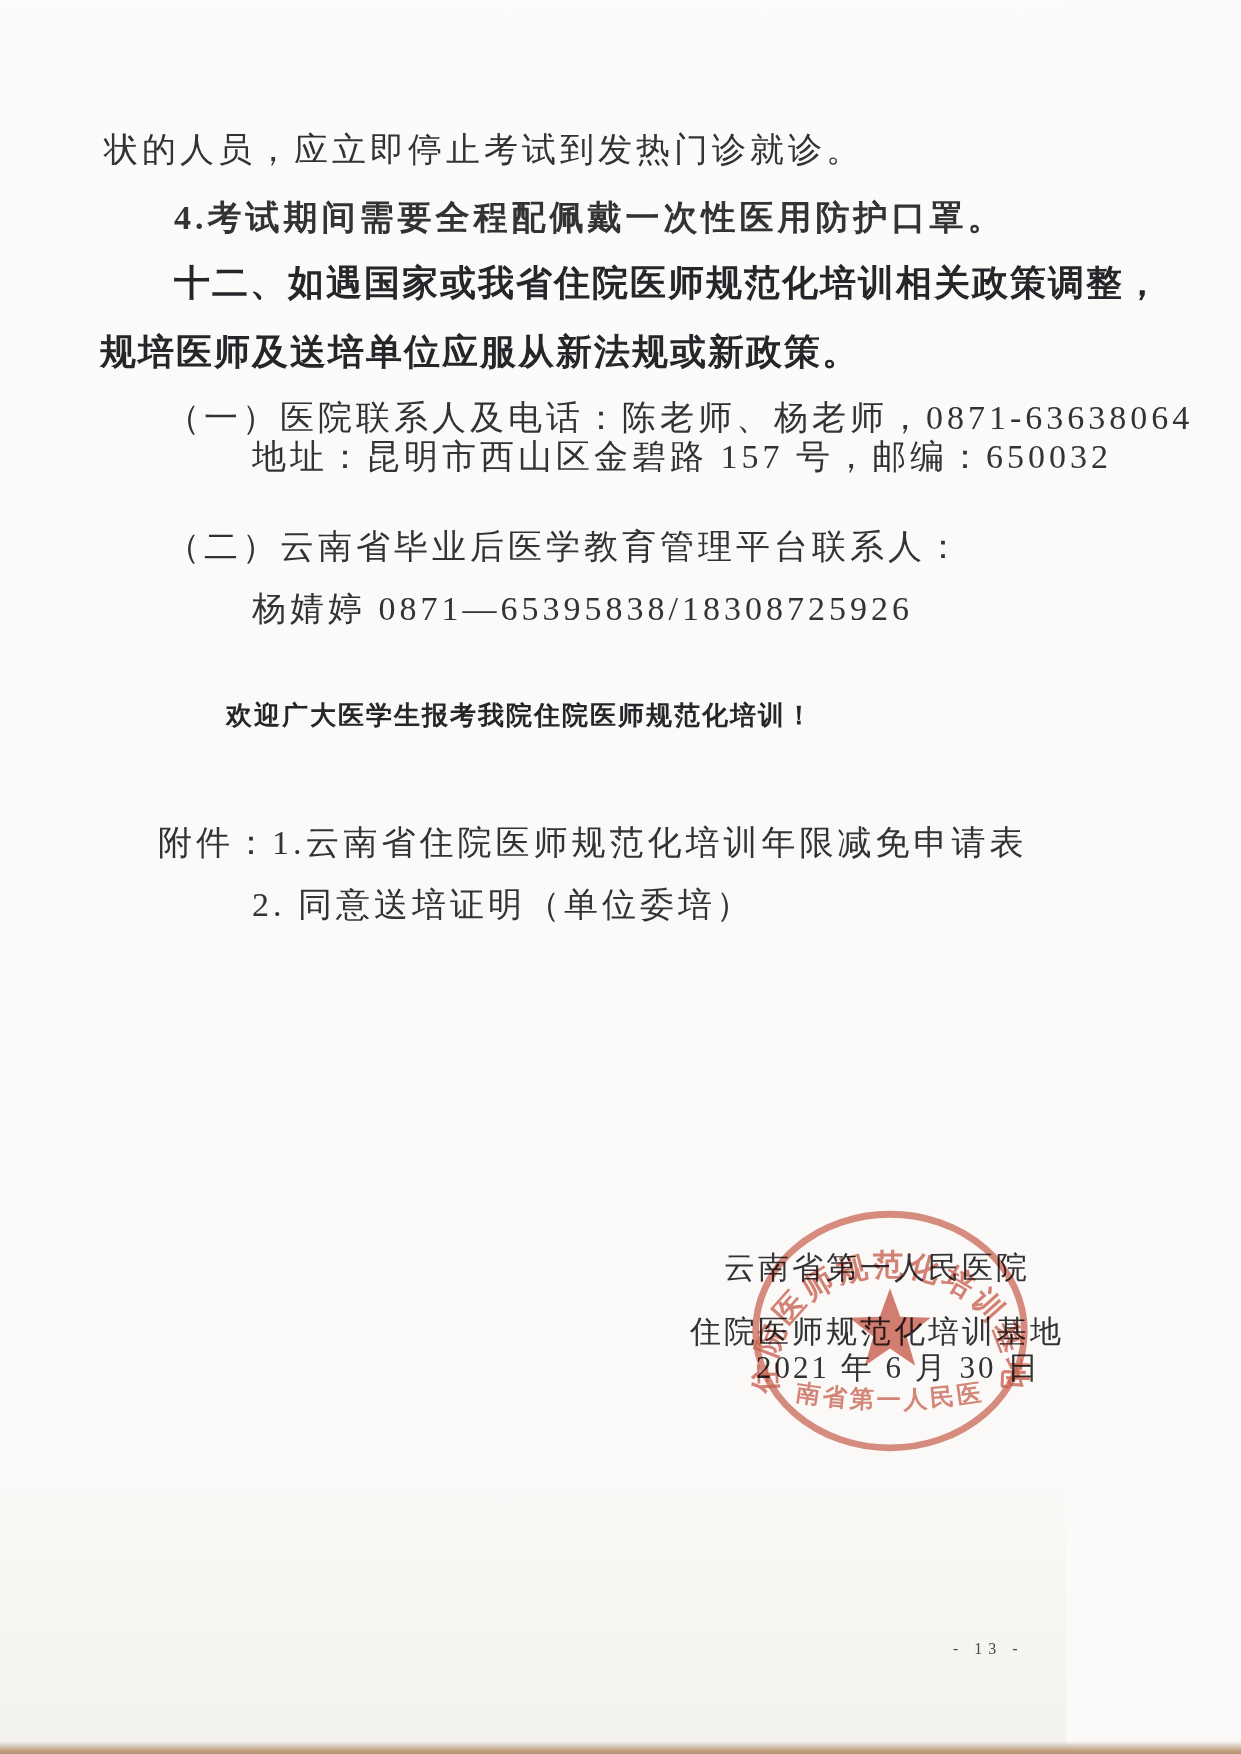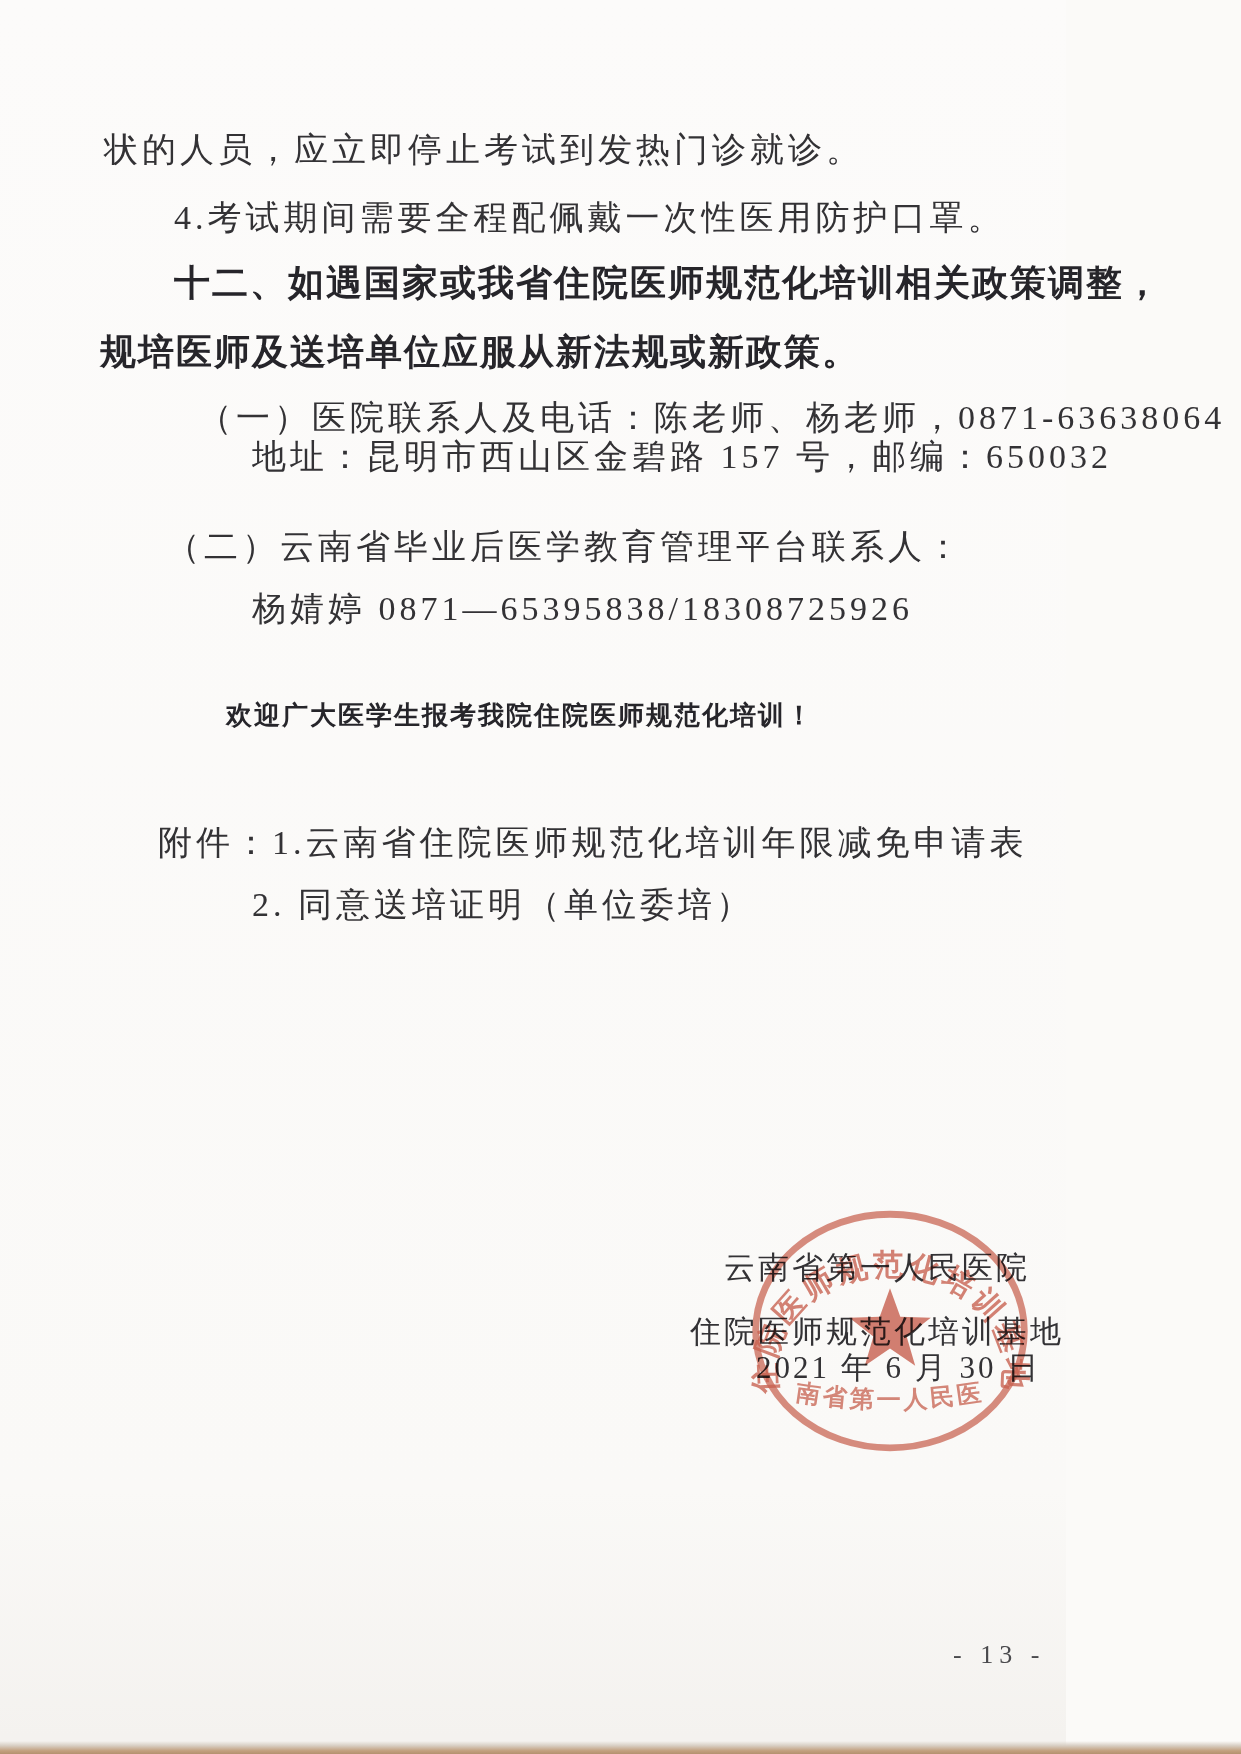--- a/index.html
+++ b/index.html
@@ -33,21 +33,21 @@
     position: absolute;
     white-space: nowrap;
     font-size: 31px;
     color: #333235;
     letter-spacing: 3px;
     line-height: 1;
   }
   .pagenum {
     position: absolute;
     top: 1640px; left: 953px;
-    font-size: 26px;
+    font-size: 16px;
     color: #4a4a4d;
     letter-spacing: 6px;
   }
   .seal {
     position: absolute;
     left: 744px; top: 1206px;
     width: 292px; height: 254px;
     mix-blend-mode: multiply;
     opacity: 0.9;
   }
@@ -58,27 +58,27 @@
     background: linear-gradient(180deg, rgba(210,200,190,0.0) 0%, #d8cfc4 35%, #c2a07f 75%, #b4916f 100%);
   }
 </style>
 </head>
 <body>
 
 <div class="page">
 
   <div class="ln" style="top:133px; left:104px;">状的人员，应立即停止考试到发热门诊就诊。</div>
 
-  <div class="ln" style="top:201px; left:174px;">4.考试期间需要全程配佩戴一次性医用防护口罩。</div>
+  <div class="ln" style="top:201px; left:174px;font-weight:bold;">4.考试期间需要全程配佩戴一次性医用防护口罩。</div>
 
   <div class="ln bold" style="top:268px; left:174px;font-family:Liberation Mono, monospace;">十二、如遇国家或我省住院医师规范化培训相关政策调整，</div>
 
   <div class="ln bold" style="top:334px; left:100px;">规培医师及送培单位应服从新法规或新政策。</div>
 
-  <div class="ln" style="top:401px; left:166px;margin-left:32px;">（一）医院联系人及电话：陈老师、杨老师，0871-63638064</div>
+  <div class="ln" style="top:401px; left:166px;">（一）医院联系人及电话：陈老师、杨老师，0871-63638064</div>
 
   <div class="ln" style="top:440px; left:252px;">地址：昆明市西山区金碧路 157 号，邮编：650032</div>
 
   <div class="ln" style="top:530px; left:166px;">（二）云南省毕业后医学教育管理平台联系人：</div>
 
   <div class="ln" style="top:592px; left:252px;">杨婧婷 0871—65395838/18308725926</div>
 
   <div class="ln bold" style="top:702px; left:226px; font-size:26px;">欢迎广大医学生报考我院住院医师规范化培训！</div>
 
   <div class="ln" style="top:826px; left:158px;">附件：1.云南省住院医师规范化培训年限减免申请表</div>

